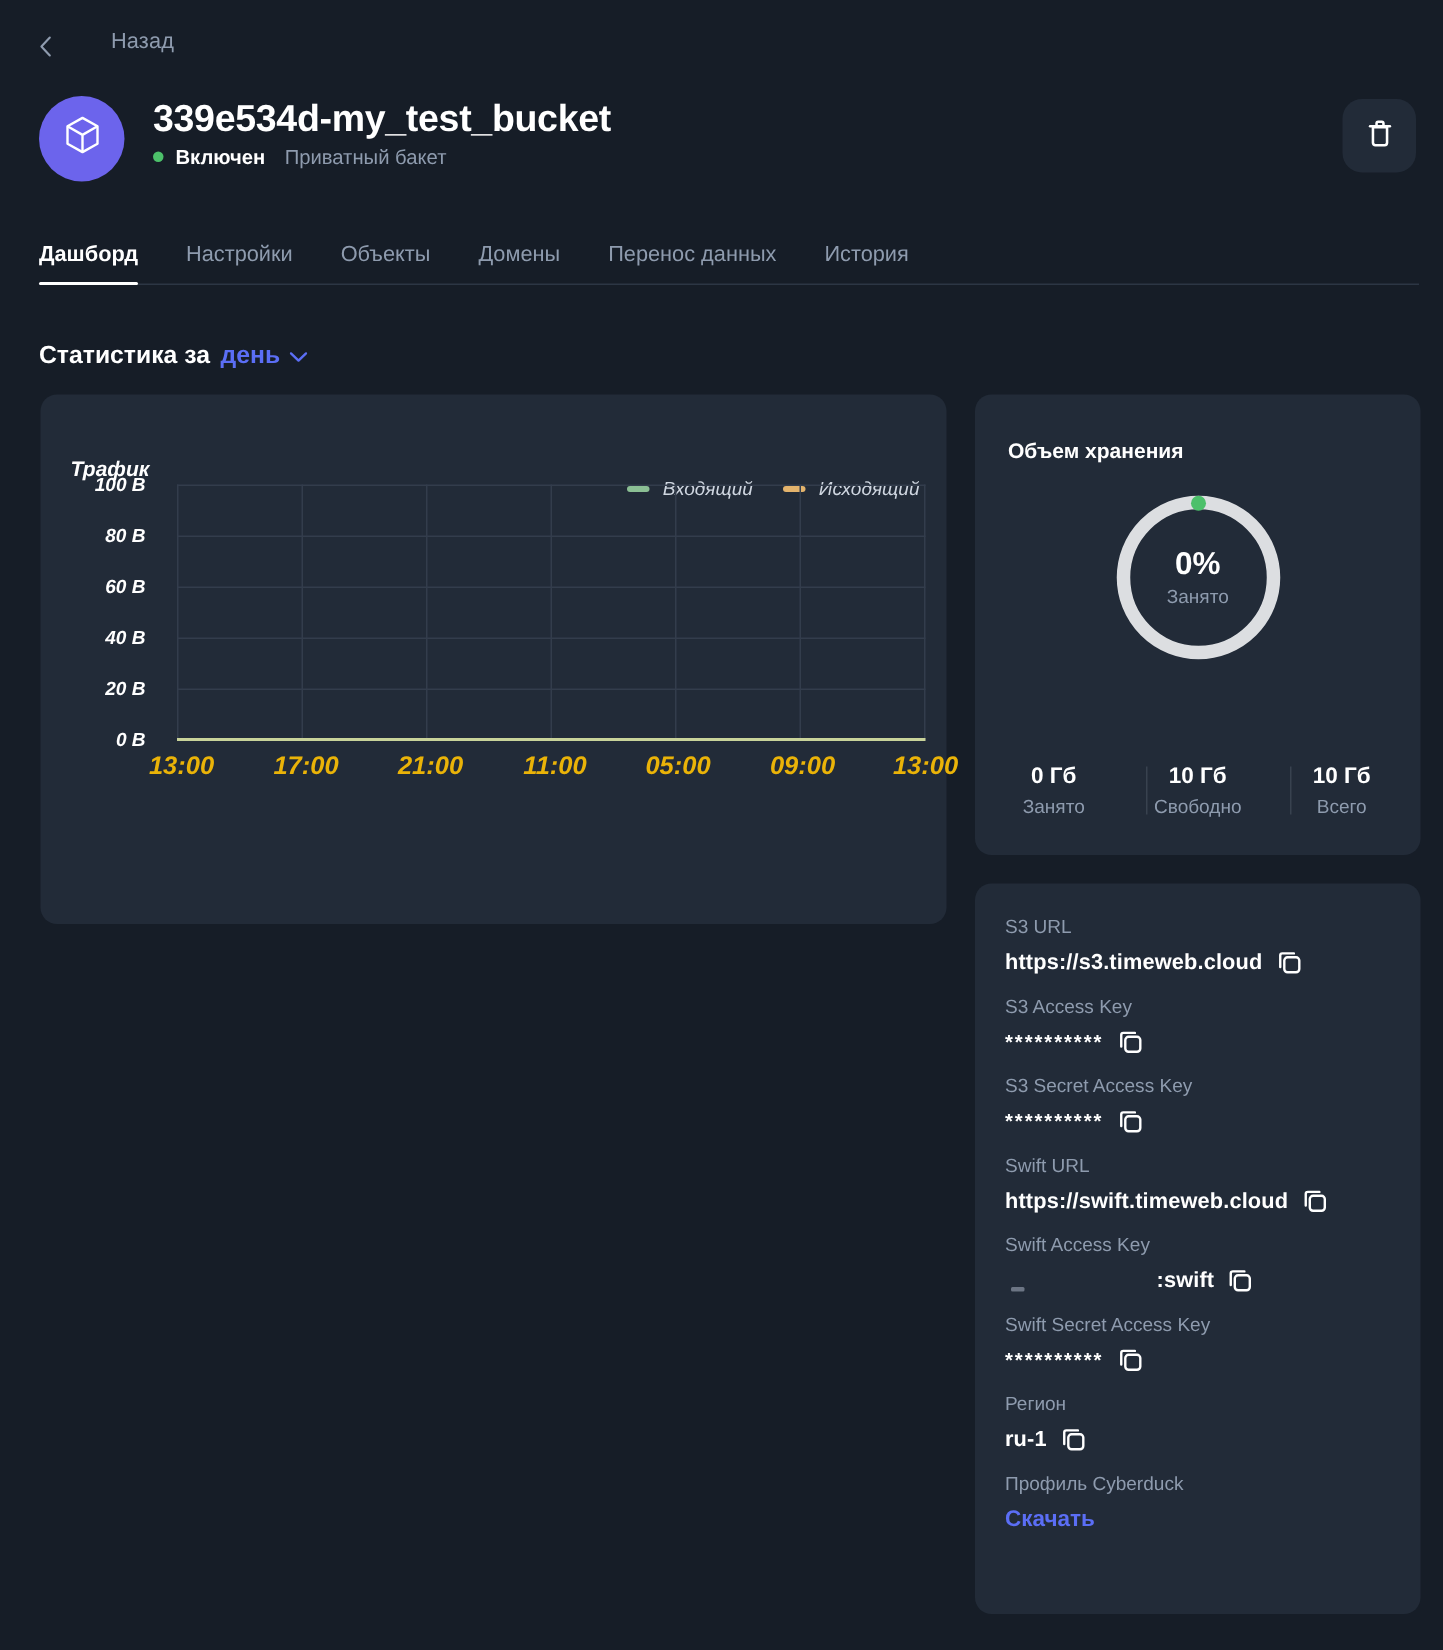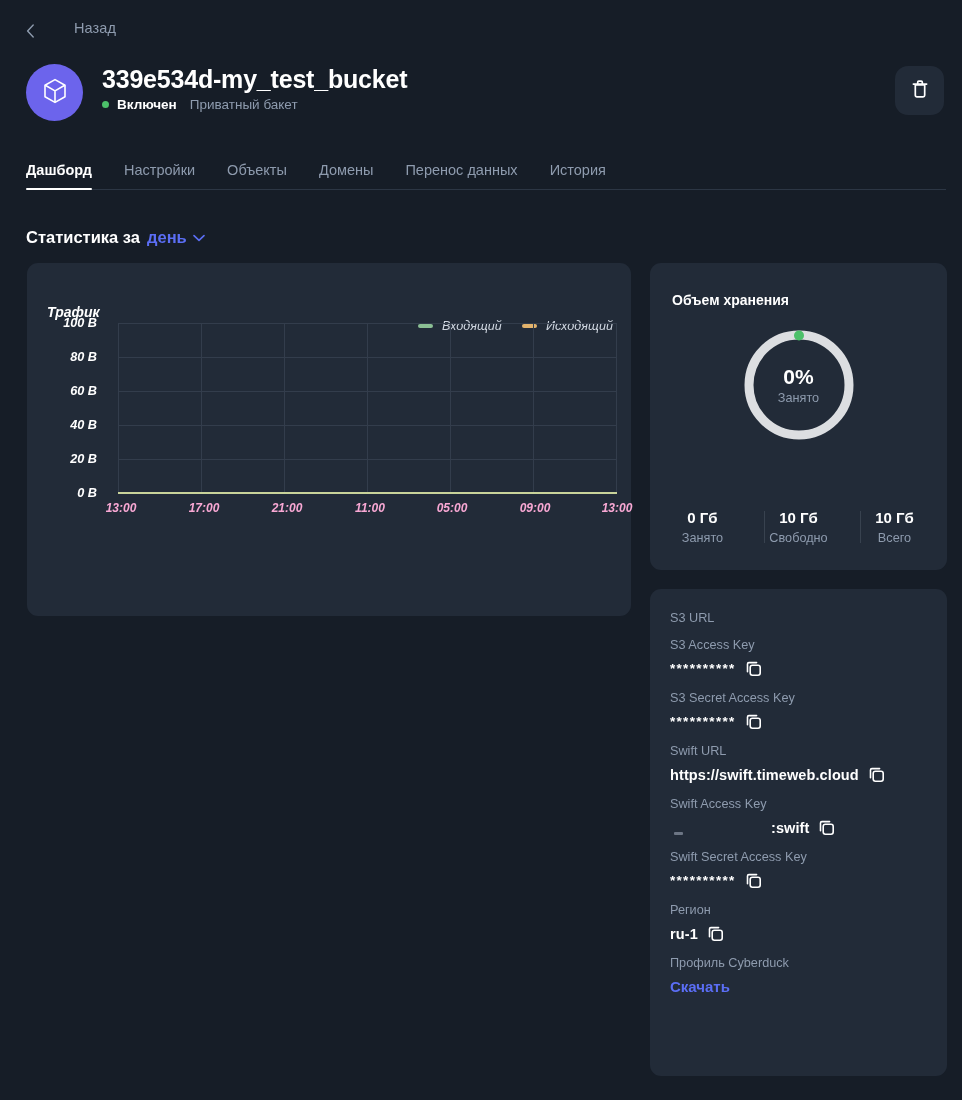--- a/index.html
+++ b/index.html
@@ -108,21 +108,21 @@
     position: absolute; left: 91px; top: 0; width: 499px; height: 170px;
   }
   .gline-h { position: absolute; left: 0; width: 100%; height: 1px; background: #333d4c; }
   .gline-v { position: absolute; top: 0; height: 100%; width: 1px; background: #333d4c; }
   .zero-line {
     position: absolute; left: 0; width: 100%; height: 2px;
     background: #c9d39a; bottom: -1px;
   }
   .xlabels { position: absolute; left: 0; top: 178px; width: 604px; height: 22px; }
   .xtick {
-    position: absolute; font-size: 12px; font-weight: bold; color: #f9a8d4;
+    position: absolute; font-size: 17px; font-weight: bold; color: #eab308;
     transform: translateX(-50%); white-space: nowrap;
   }
 
   
   #storage-card { left: 650px; top: 263px; width: 297px; height: 307px; }
   .storage-title { position: absolute; left: 22px; top: 29px; }
   .donut-wrap {
     position: absolute; left: 0; right: 0; top: 64px;
     display: flex; align-items: center; justify-content: center;
   }
@@ -316,20 +316,29 @@
         <div class="stat-lbl">Всего</div>
       </div>
     </div>
   </div>
 
   <div class="panel" id="creds-card">
     <div class="creds-inner">
 
       <div class="cred-row">
         <div class="cred-label">S3 URL</div>
+        <div class="cred-valrow">
+          <span class="cred-value">https://s3.timeweb.cloud</span>
+          <button class="copy-btn">
+            <svg width="17" height="17" viewBox="0 0 17 17" fill="none">
+              <rect x="5.2" y="5.2" width="10" height="10" rx="2.2" stroke="#fff" stroke-width="1.6"></rect>
+              <path d="M11.6 2.6H3.9c-.8 0-1.4.6-1.4 1.4v7.7" stroke="#fff" stroke-width="1.6" stroke-linecap="round" stroke-linejoin="round"></path>
+            </svg>
+          </button>
+        </div>
       </div>
 
       <div class="cred-row">
         <div class="cred-label">S3 Access Key</div>
         <div class="cred-valrow">
           <span class="cred-value masked">**********</span>
           <button class="copy-btn">
             <svg width="17" height="17" viewBox="0 0 17 17" fill="none">
               <rect x="5.2" y="5.2" width="10" height="10" rx="2.2" stroke="#fff" stroke-width="1.6"></rect>
               <path d="M11.6 2.6H3.9c-.8 0-1.4.6-1.4 1.4v7.7" stroke="#fff" stroke-width="1.6" stroke-linecap="round" stroke-linejoin="round"></path>

